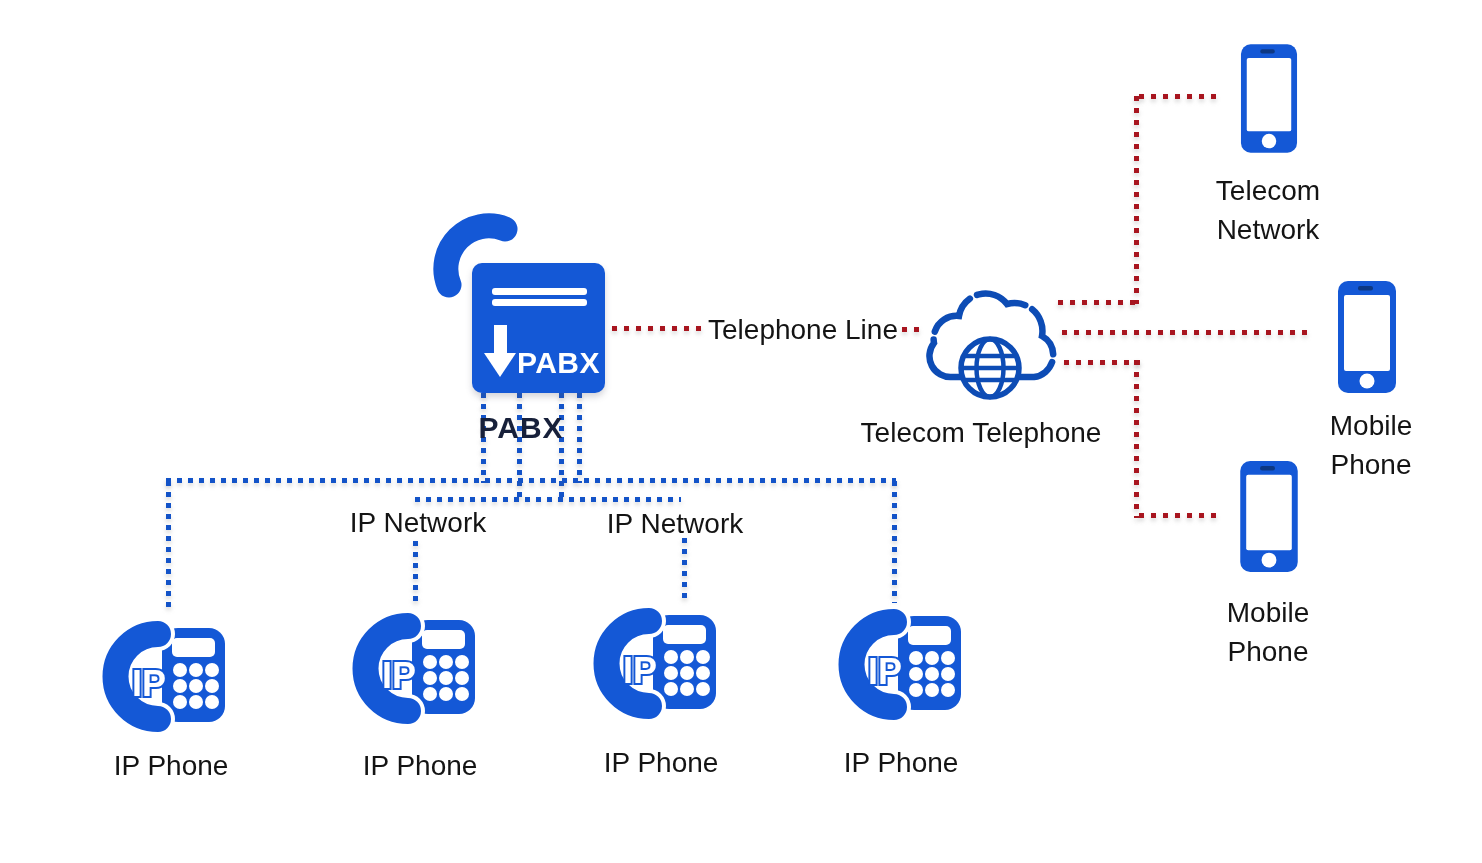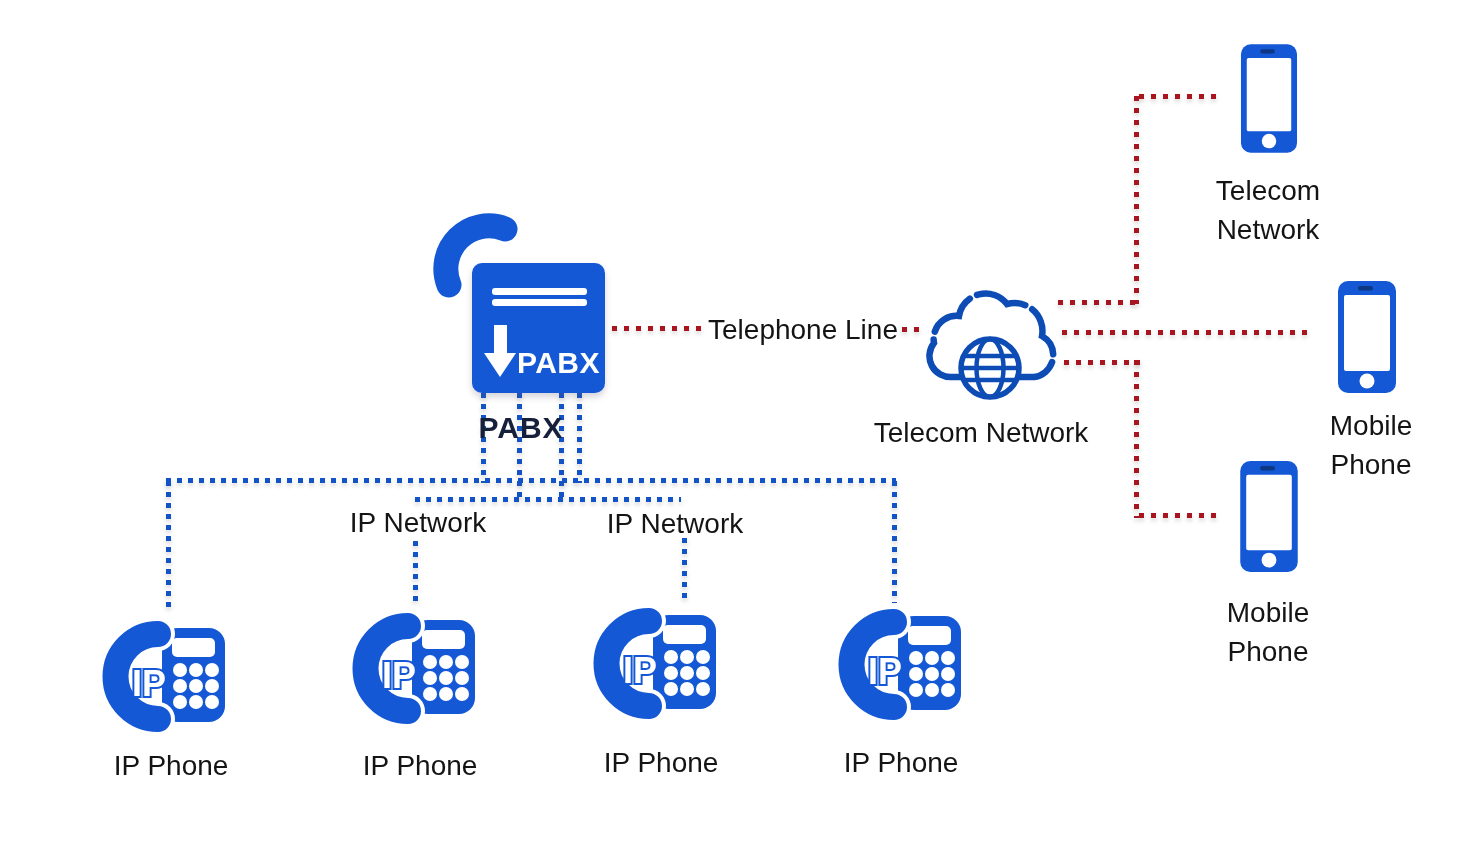--- a/index.html
+++ b/index.html
@@ -83,21 +83,21 @@
       <path d="M38 103 A21 21 0 0 1 20 69 A23 23 0 0 1 45 42 A27 27 0 0 1 93 30 A28 28 0 0 1 128 62 A22 22 0 0 1 120 103 Z" fill="#ffffff" stroke="var(--cloud-blue)" stroke-width="6.5" stroke-linecap="round" stroke-dasharray="52 8"></path>
       <g>
         <circle cx="76" cy="94" r="29" fill="#ffffff" stroke="var(--cloud-blue)" stroke-width="5.5"></circle>
         <ellipse cx="76" cy="94" rx="13.5" ry="29" fill="none" stroke="var(--cloud-blue)" stroke-width="4.5"></ellipse>
         <line x1="47" y1="94" x2="105" y2="94" stroke="var(--cloud-blue)" stroke-width="4.5"></line>
         <line x1="50" y1="82" x2="102" y2="82" stroke="var(--cloud-blue)" stroke-width="4.5"></line>
         <line x1="50" y1="106" x2="102" y2="106" stroke="var(--cloud-blue)" stroke-width="4.5"></line>
       </g>
     </svg>
   </div>
-  <div class="lbl" style="left:981px;top:413px;">Telecom Network</div>
+  <div class="lbl" style="left:981px;top:413px;">Telecom Telephone</div>
 
   <div class="icon" style="left:1240px;top:42px;">
     <svg width="58" height="113" viewBox="0 0 60 114">
       <rect x="1" y="1" width="58" height="112" rx="10" fill="var(--blue)"></rect>
       <rect x="7" y="15" width="46" height="76" rx="2" fill="#ffffff"></rect>
       <rect x="21" y="6" width="15" height="4.5" rx="2" fill="#0a2f6e" opacity="0.8"></rect>
       <circle cx="30" cy="101" r="7.5" fill="#ffffff"></circle>
     </svg>
   </div>
   <div class="lbl two" style="left:1268px;top:171px;"><span>Telecom</span><br><span>Network</span></div>

